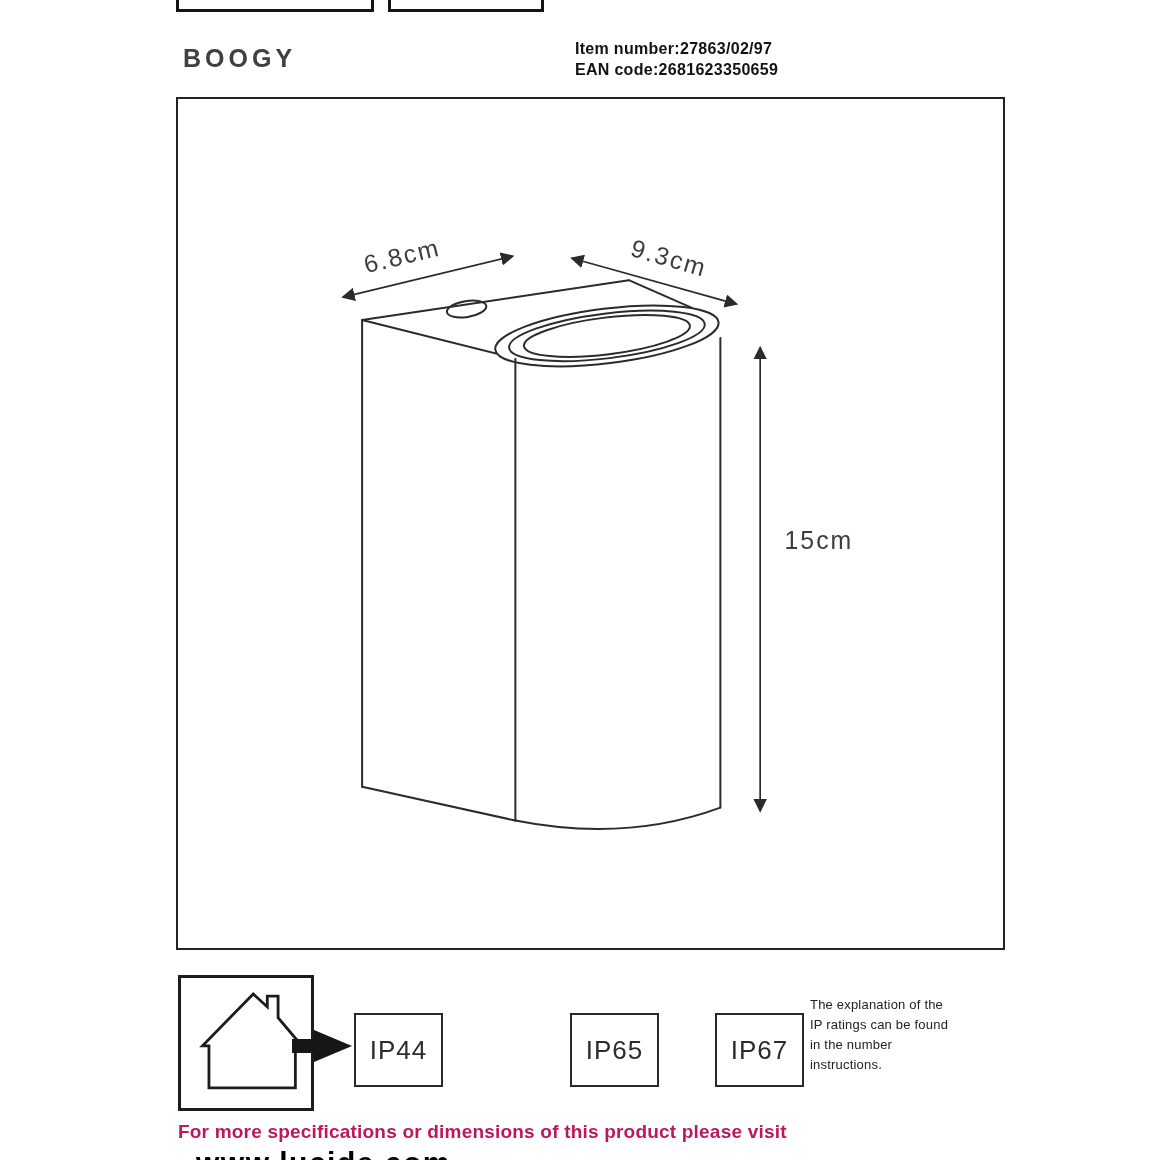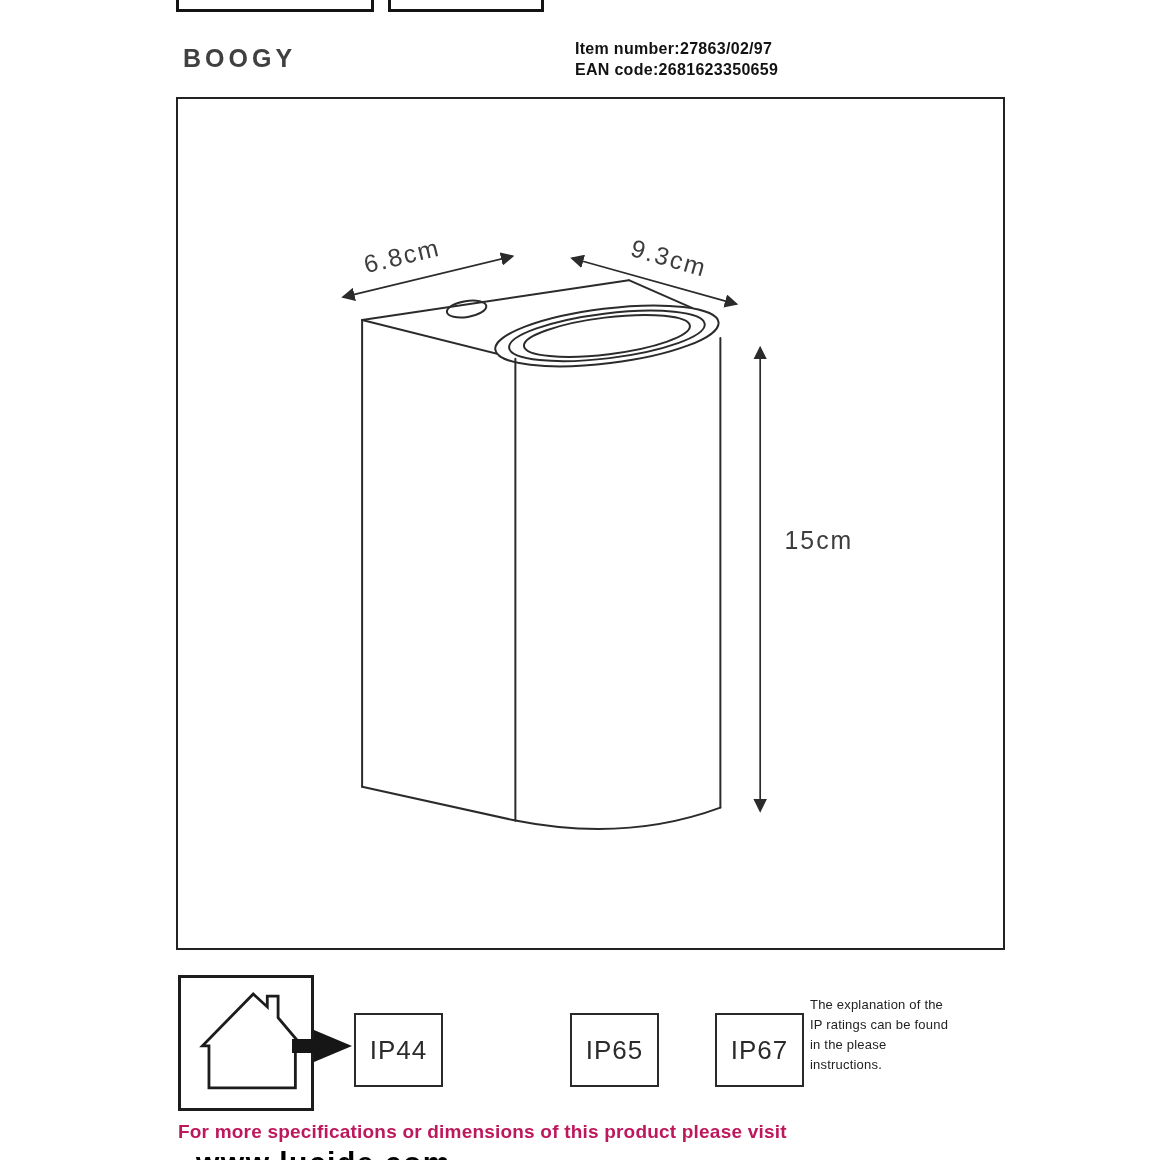--- a/index.html
+++ b/index.html
@@ -132,20 +132,20 @@
     <polygon points="0,13 22,13 22,4 60,20 22,36 22,27 0,27" fill="#161616"></polygon>
   </svg>
 
   <div class="ip-badge ip-1">IP44</div>
   <div class="ip-badge ip-3">IP65</div>
   <div class="ip-badge ip-4">IP67</div>
 
   <div class="ip-note">
     <div>The explanation of the</div>
     <div>IP ratings can be found</div>
-    <div>in the please</div>
+    <div>in the number</div>
     <div>instructions.</div>
   </div>
 
   <div class="footer-line">For more specifications or dimensions of this product please visit</div>
   <div class="footer-site">www.lucide.com</div>
 
 </div>
 
 </body></html>

